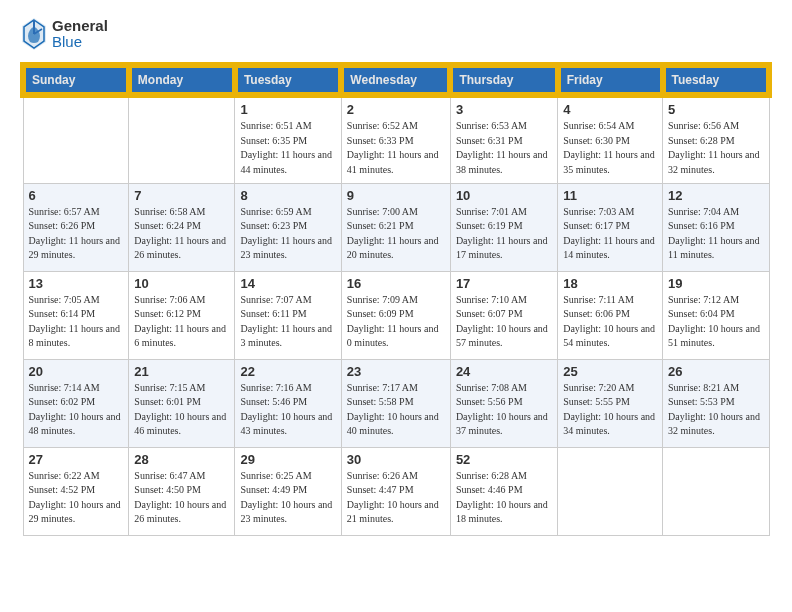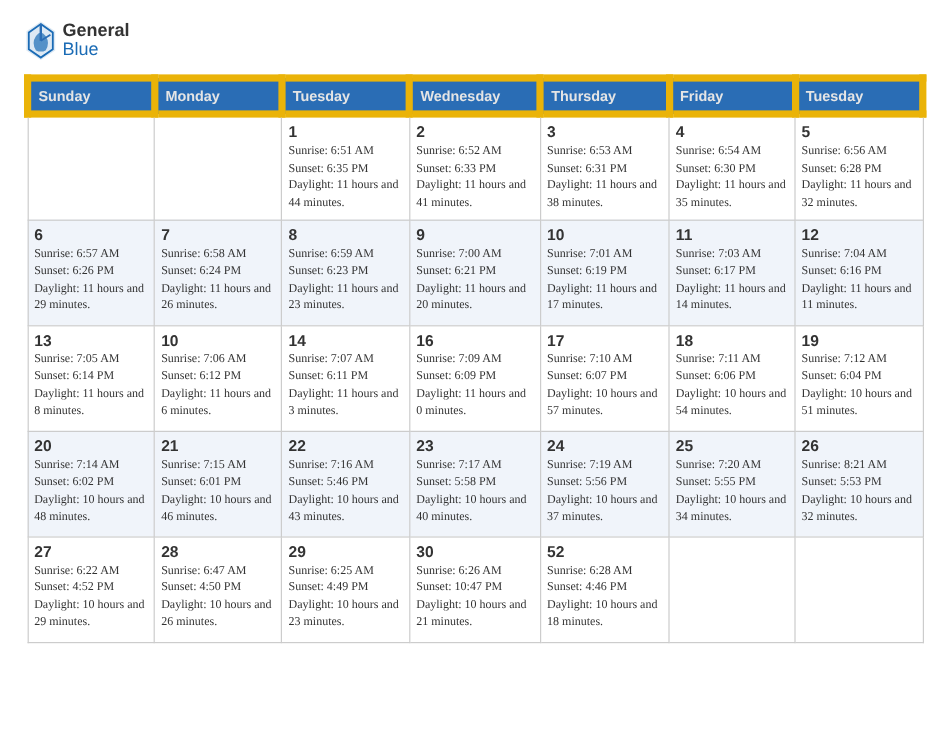--- a/index.html
+++ b/index.html
@@ -278,21 +278,21 @@
 Daylight: 10 hours and 43 minutes.</div>
           </td>
           <td>
             <span class="day-num">23</span>
             <div class="day-info">Sunrise: 7:17 AM
 Sunset: 5:58 PM
 Daylight: 10 hours and 40 minutes.</div>
           </td>
           <td>
             <span class="day-num">24</span>
-            <div class="day-info">Sunrise: 7:19 AM
+            <div class="day-info">Sunrise: 7:08 AM
 Sunset: 5:56 PM
 Daylight: 10 hours and 37 minutes.</div>
           </td>
           <td>
             <span class="day-num">25</span>
             <div class="day-info">Sunrise: 7:20 AM
 Sunset: 5:55 PM
 Daylight: 10 hours and 34 minutes.</div>
           </td>
           <td>
@@ -317,21 +317,21 @@
           </td>
           <td>
             <span class="day-num">29</span>
             <div class="day-info">Sunrise: 6:25 AM
 Sunset: 4:49 PM
 Daylight: 10 hours and 23 minutes.</div>
           </td>
           <td>
             <span class="day-num">30</span>
             <div class="day-info">Sunrise: 6:26 AM
-Sunset: 10:47 PM
+Sunset: 4:47 PM
 Daylight: 10 hours and 21 minutes.</div>
           </td>
           <td>
             <span class="day-num">52</span>
             <div class="day-info">Sunrise: 6:28 AM
 Sunset: 4:46 PM
 Daylight: 10 hours and 18 minutes.</div>
           </td>
           <td class="empty-cell"></td>
           <td class="empty-cell"></td>

